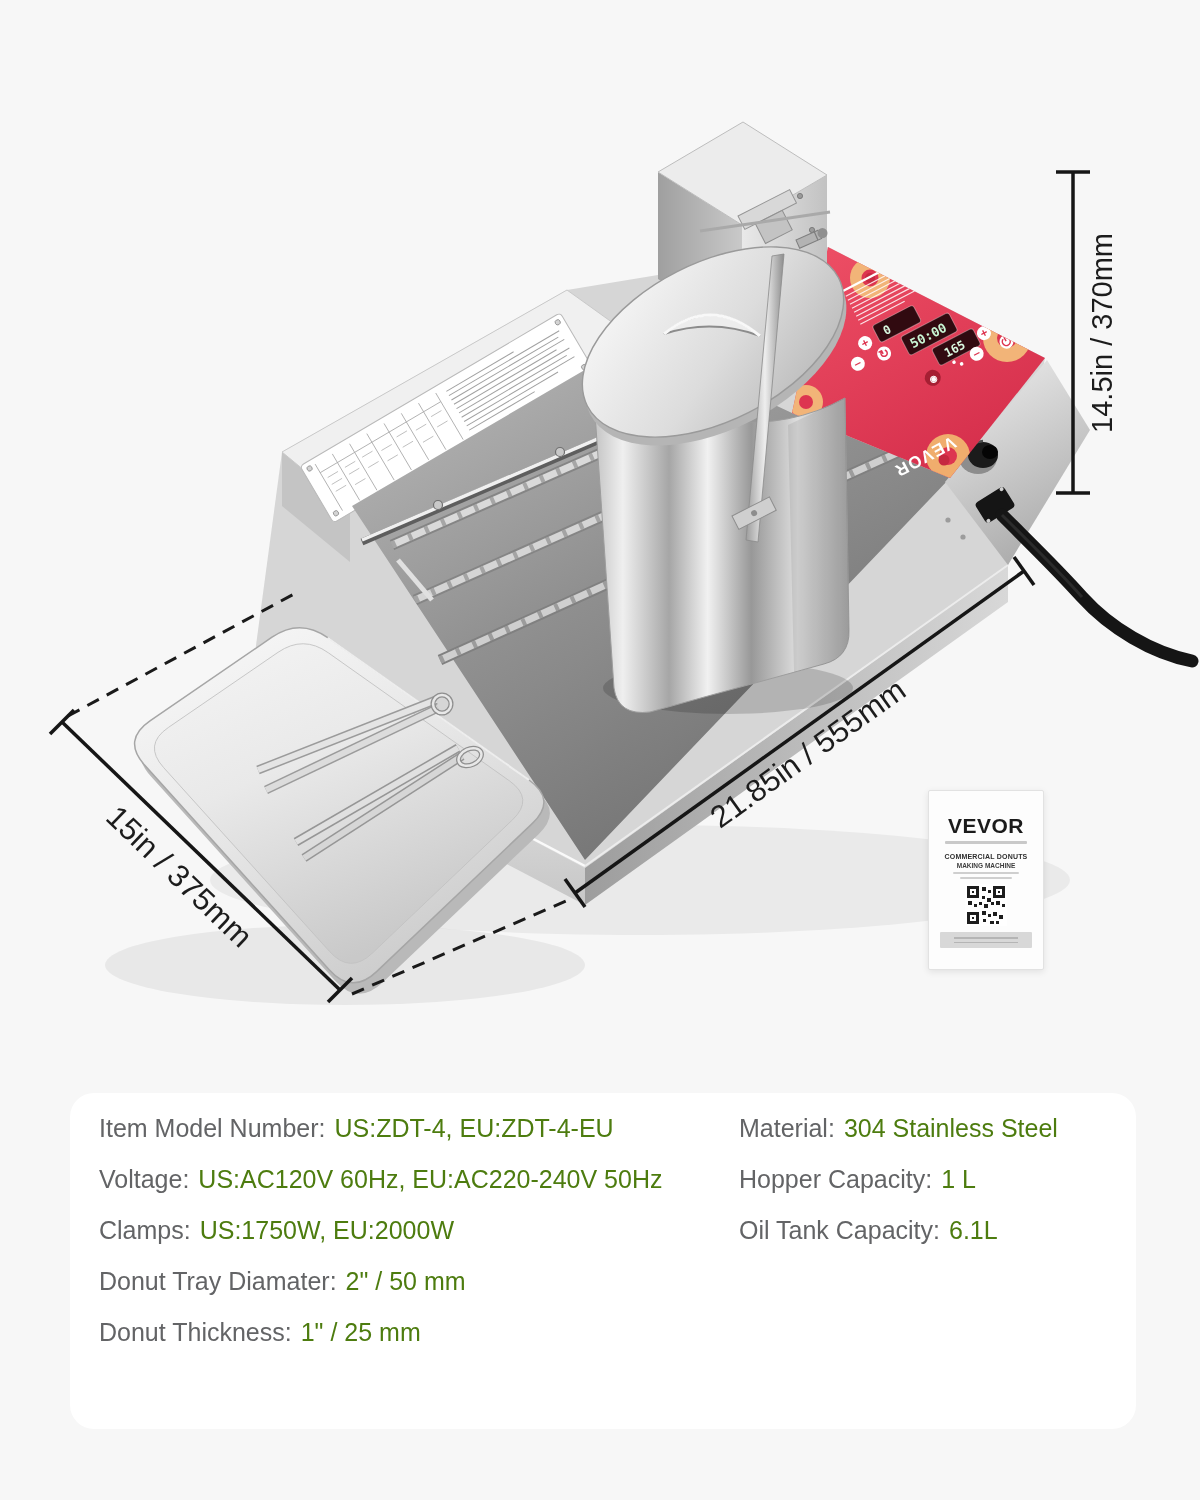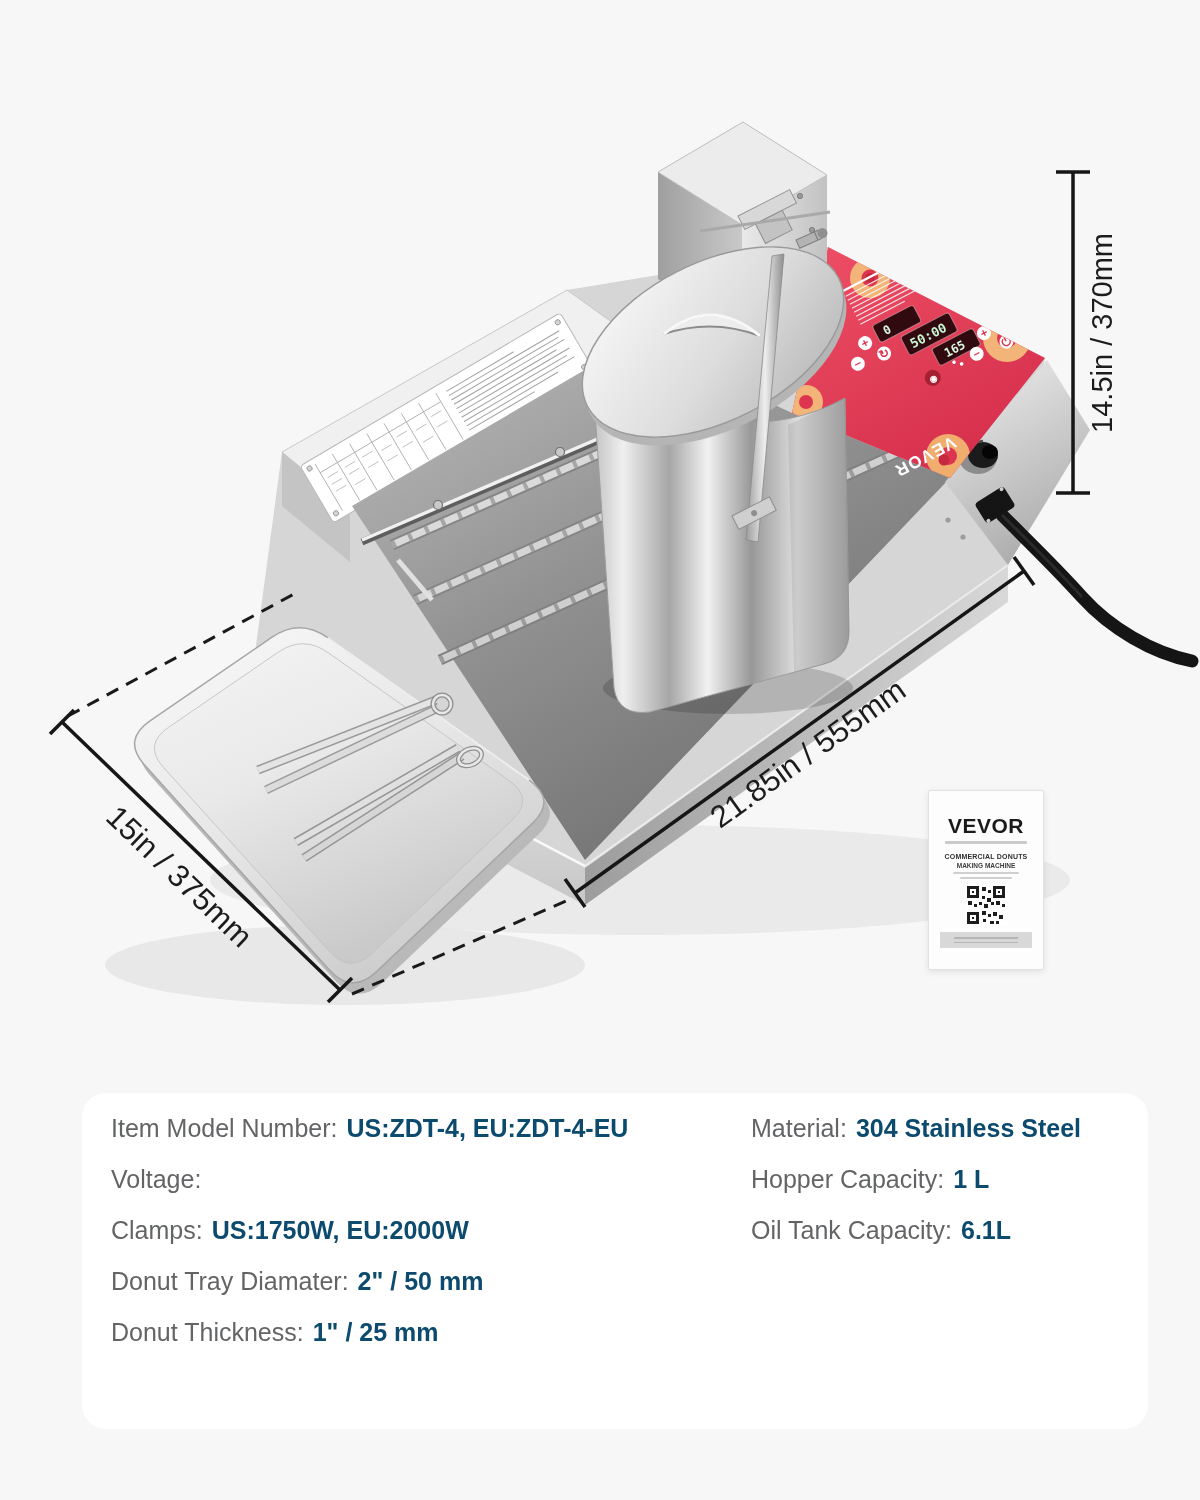--- a/index.html
+++ b/index.html
@@ -17,28 +17,28 @@
   .manual-tagline-bar{width:72%;height:3px;background:#c9c9c9;margin:5px auto 9px auto;border-radius:1px;}
   .manual-line1{font-size:7px;font-weight:bold;color:#2e2e2e;letter-spacing:.2px;}
   .manual-line2{font-size:6.5px;font-weight:bold;color:#3d3d3d;margin-top:2px;}
   .manual-bar{height:2px;background:#cfcfcf;margin:3px auto 0 auto;border-radius:1px;}
   .manual-qr{margin:5px auto 0 auto;display:block;}
   .manual-footer{width:80%;height:16px;background:#d8d8d8;margin:6px auto 0 auto;border-radius:1px;
     display:flex;flex-direction:column;justify-content:center;gap:3px;align-items:center;}
   .manual-footer i{display:block;width:70%;height:1.5px;background:#b5b5b5;}
 
   
-  .spec-card{position:absolute;left:82px;top:1093px;width:1066px;height:336px;
+  .spec-card{position:absolute;left:70px;top:1093px;width:1066px;height:336px;
     background:#ffffff;border-radius:24px;}
   .spec-col{position:absolute;top:10px;}
   .spec-col.left{left:29px;}
   .spec-col.right{left:669px;}
   .spec-row{height:51px;display:flex;align-items:center;white-space:nowrap;}
   .spec-label{font-size:25px;color:#636466;}
-  .spec-value{font-size:25px;color:#0c4a6e;font-weight:bold;margin-left:9px;}
+  .spec-value{font-size:25px;color:#4d7c0f;font-weight:normal;margin-left:9px;}
 </style>
 </head>
 <body>
 
 <div class="stage">
 
 <svg class="scene" width="1200" height="1070" viewBox="0 0 1200 1070">
   <defs>
     <linearGradient id="metalH" x1="0" y1="0" x2="1" y2="0">
       <stop offset="0" stop-color="#c0c0c0"></stop>
@@ -410,20 +410,21 @@
 </div>
 
 <div class="spec-card">
   <div class="spec-col left">
     <div class="spec-row">
       <span class="spec-label">Item Model Number:</span>
       <span class="spec-value">US:ZDT-4, EU:ZDT-4-EU</span>
     </div>
     <div class="spec-row">
       <span class="spec-label">Voltage:</span>
+      <span class="spec-value">US:AC120V 60Hz, EU:AC220-240V 50Hz</span>
     </div>
     <div class="spec-row">
       <span class="spec-label">Clamps:</span>
       <span class="spec-value">US:1750W, EU:2000W</span>
     </div>
     <div class="spec-row">
       <span class="spec-label">Donut Tray Diamater:</span>
       <span class="spec-value">2" / 50 mm</span>
     </div>
     <div class="spec-row">

